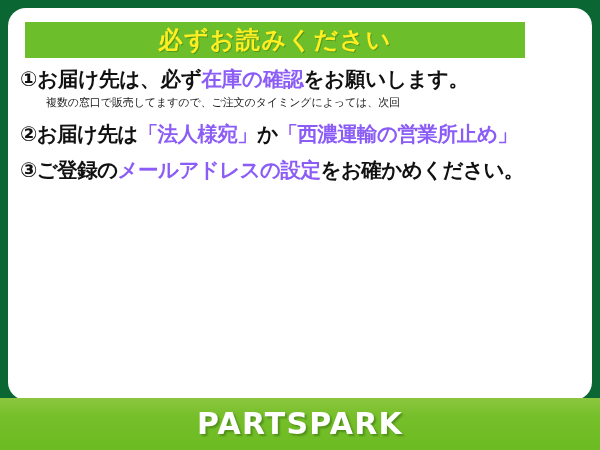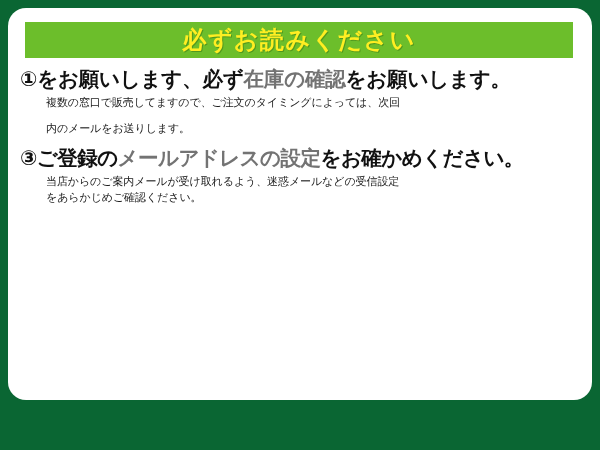--- a/index.html
+++ b/index.html
@@ -34,21 +34,21 @@
     background: #ffffff;
     border-radius: 18px;
     overflow: hidden;
   }
 
   
   #title-bar {
     position: absolute;
     left: 17px;           
     top: 14px;            
-    width: 548px;
+    width: 500px;
     height: 36px;
     background: #6cbe2b;
     display: flex;
     align-items: center;
     justify-content: center;
   }
   #title-text {
     color: #ffee22;
     font-size: 24px;
     font-weight: bold;
@@ -73,21 +73,21 @@
   }
   .item-heading {
     font-size: 20.5px;
     font-weight: bold;
     color: #111111;
     line-height: 1.32;
     letter-spacing: -0.2px;
     white-space: nowrap;
   }
   .hl {
-    color: #737373;
+    color: #8b5cf6;
   }
   .item-body {
     font-size: 11px;
     color: #1b1b1b;
     line-height: 1.42;
     margin-top: 2px;
     padding-left: 26px;
     letter-spacing: -0.1px;
     white-space: nowrap;
   }
@@ -129,37 +129,36 @@
 
   <div id="panel">
 
     <div id="title-bar">
       <div id="title-text">必ずお読みください</div>
     </div>
 
     <div id="content">
 
       <div class="item" id="item-1">
-        <div class="item-heading"><span>①</span><span>をお願いします、必ず</span><span class="hl">在庫の確認</span><span>をお願いします。</span></div>
+        <div class="item-heading"><span>①</span><span>お届け先は、必ず</span><span class="hl">在庫の確認</span><span>をお願いします。</span></div>
         <div class="item-body">
           <div>複数の窓口で販売してますので、ご注文のタイミングによっては、次回</div>
         </div>
       </div>
 
       <div class="item" id="item-2">
+        <div class="item-heading"><span>②</span><span>お届け先は</span><span class="hl">「法人様宛」</span><span>か</span><span class="hl">「西濃運輸の営業所止め」</span></div>
         <div class="item-body">
-          <div>内のメールをお送りします。</div>
         </div>
       </div>
 
       <div class="item" id="item-3">
         <div class="item-heading"><span>③</span><span>ご登録の</span><span class="hl">メールアドレスの設定</span><span>をお確かめください。</span></div>
-        <div class="item-body">
-          <div>当店からのご案内メールが受け取れるよう、迷惑メールなどの受信設定</div>
-          <div>をあらかじめご確認ください。</div>
-        </div>
       </div>
 
     </div>
   </div>
 
+  <div id="footer-band">
+    <div id="brand-text">PARTSPARK</div>
+  </div>
 
 </div>
 
 </body></html>

